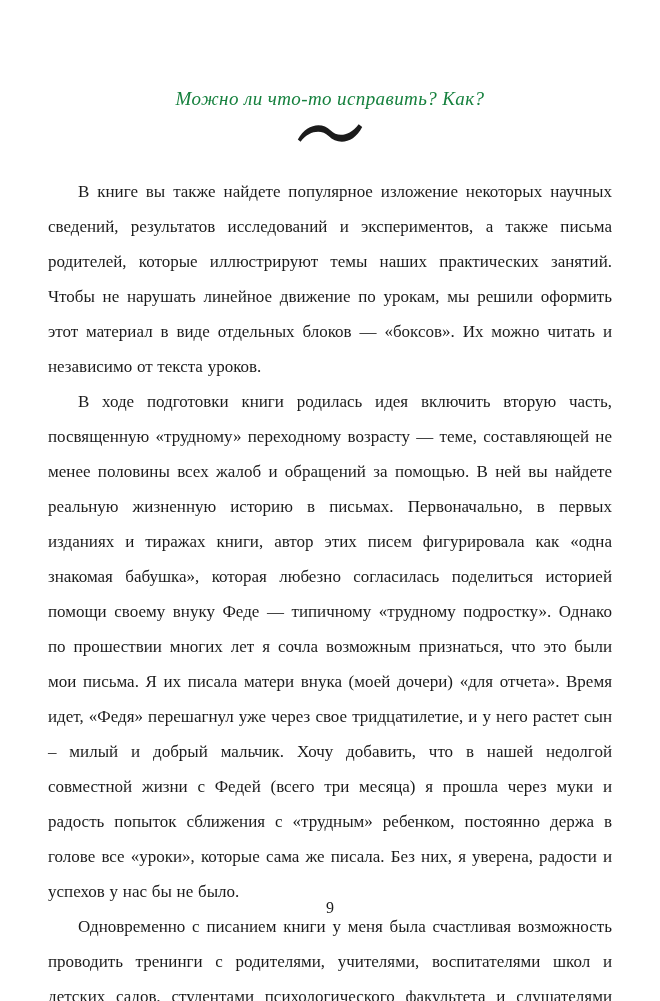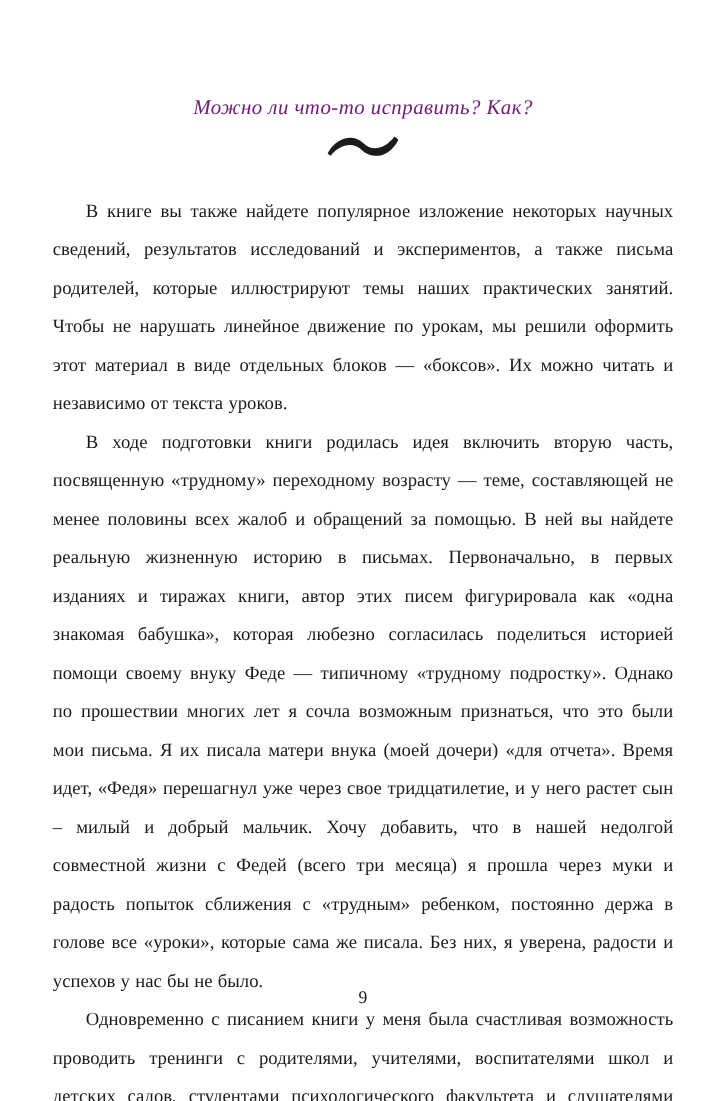--- a/index.html
+++ b/index.html
@@ -18,21 +18,21 @@
     color: #1b1b1b;
     overflow: hidden;
   }
   .chapter-title {
     margin: 0 0 10px 0;
     text-align: center;
     font-style: italic;
     font-weight: 400;
     font-size: 19px;
     letter-spacing: 0.4px;
-    color: #701a75;
+    color: #15803d;
   }
   .ornament-wrap {
     text-align: center;
     margin: 0 0 26px 0;
     line-height: 0;
   }
   .ornament-wrap svg {
     display: inline-block;
   }
   .body-text {

